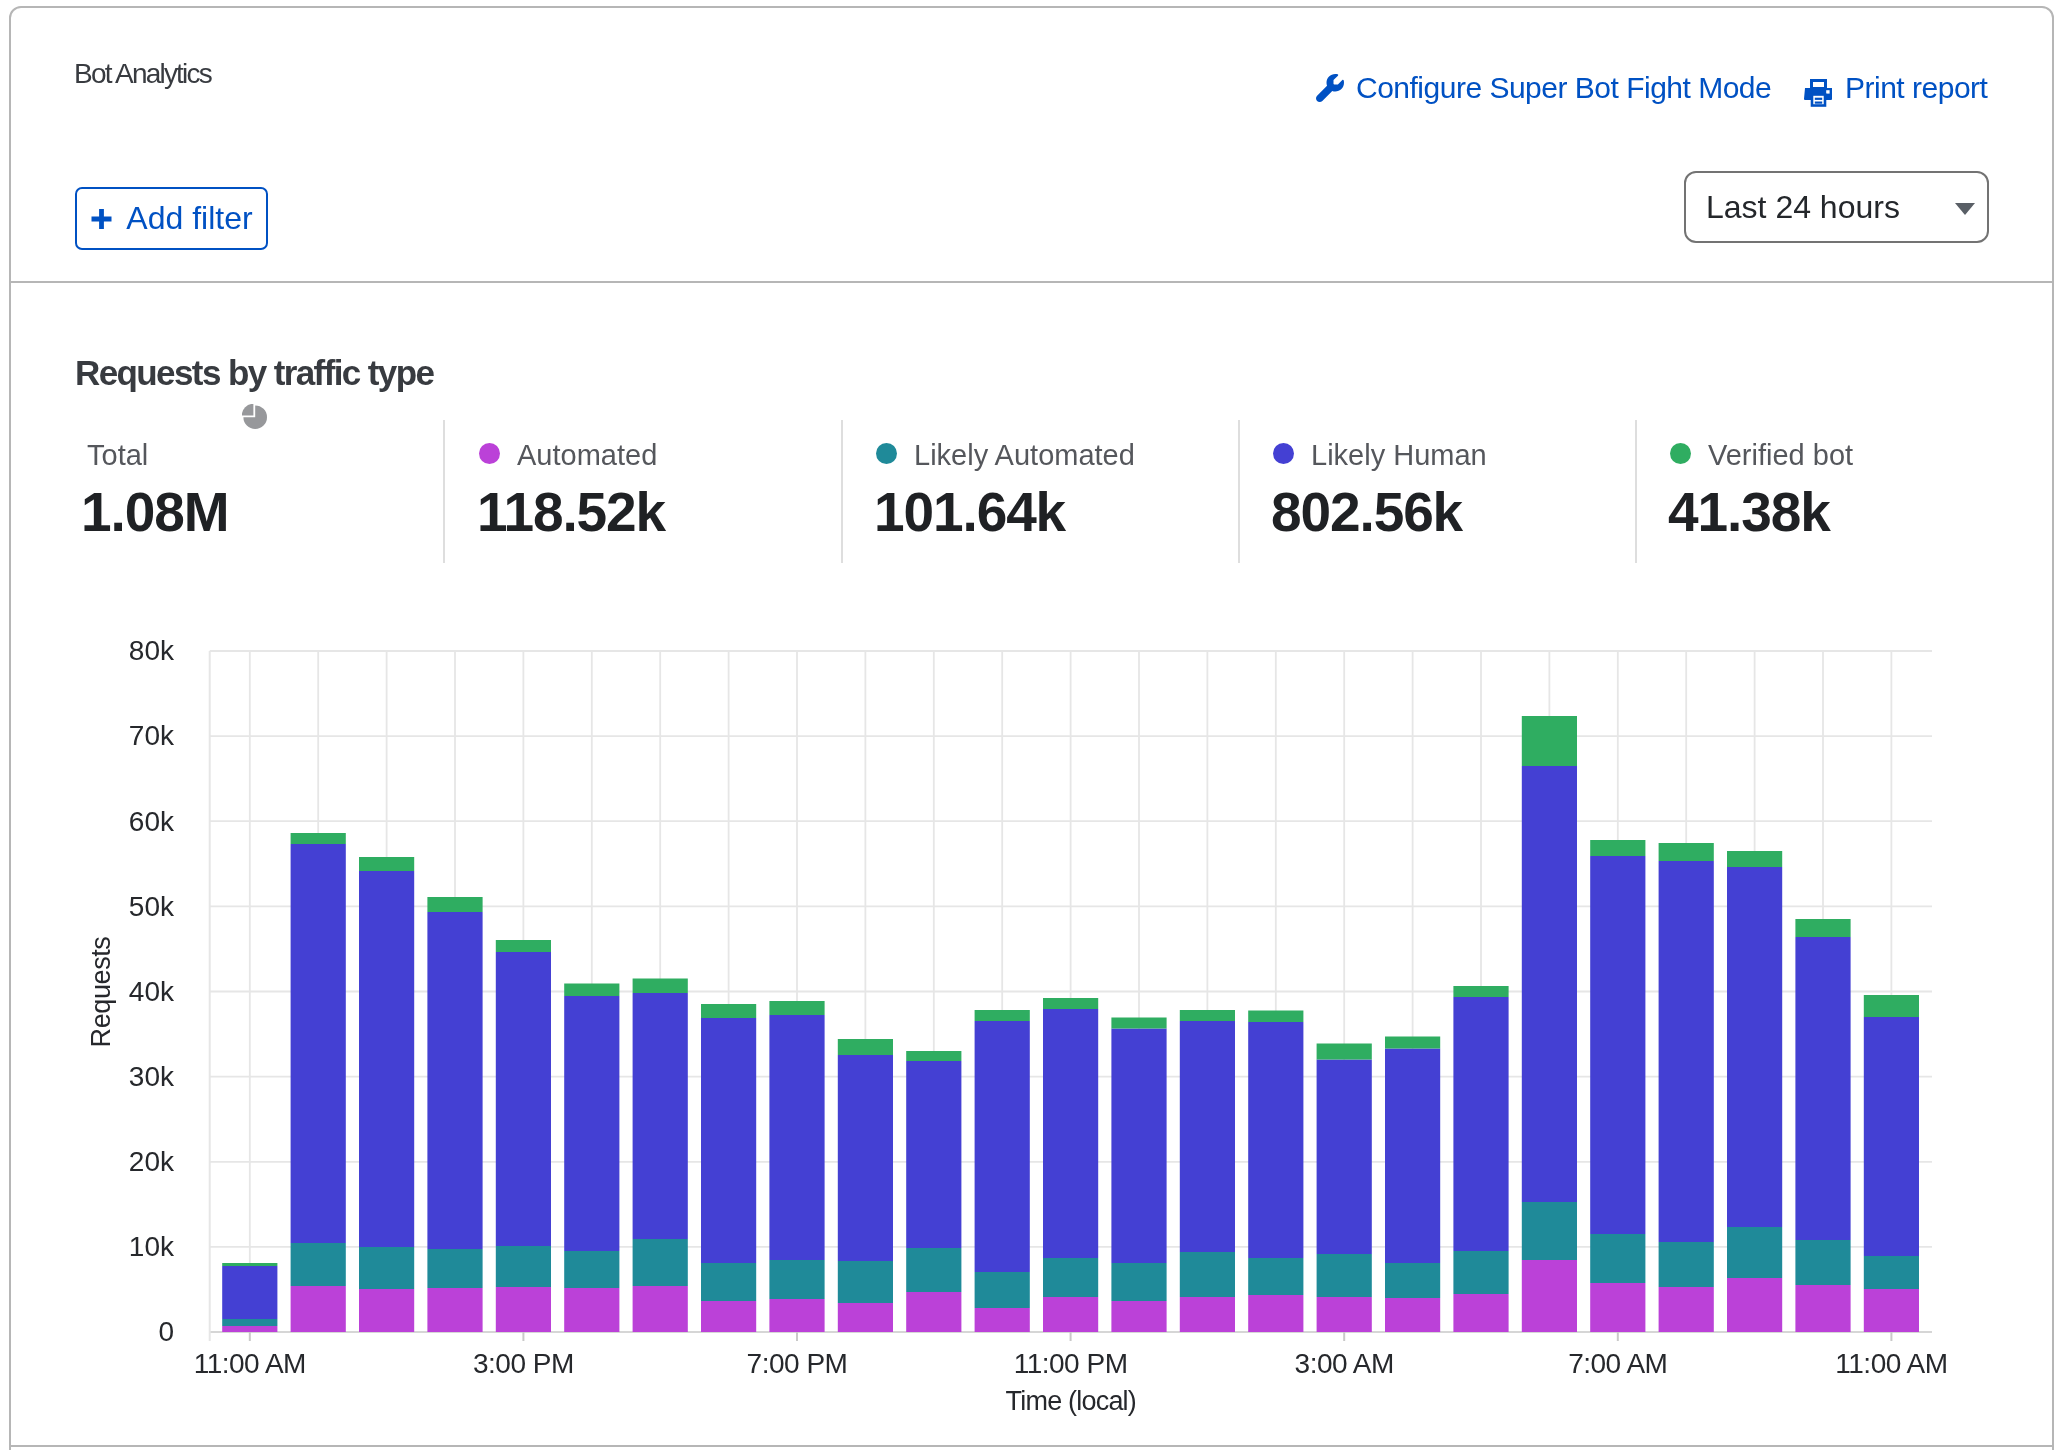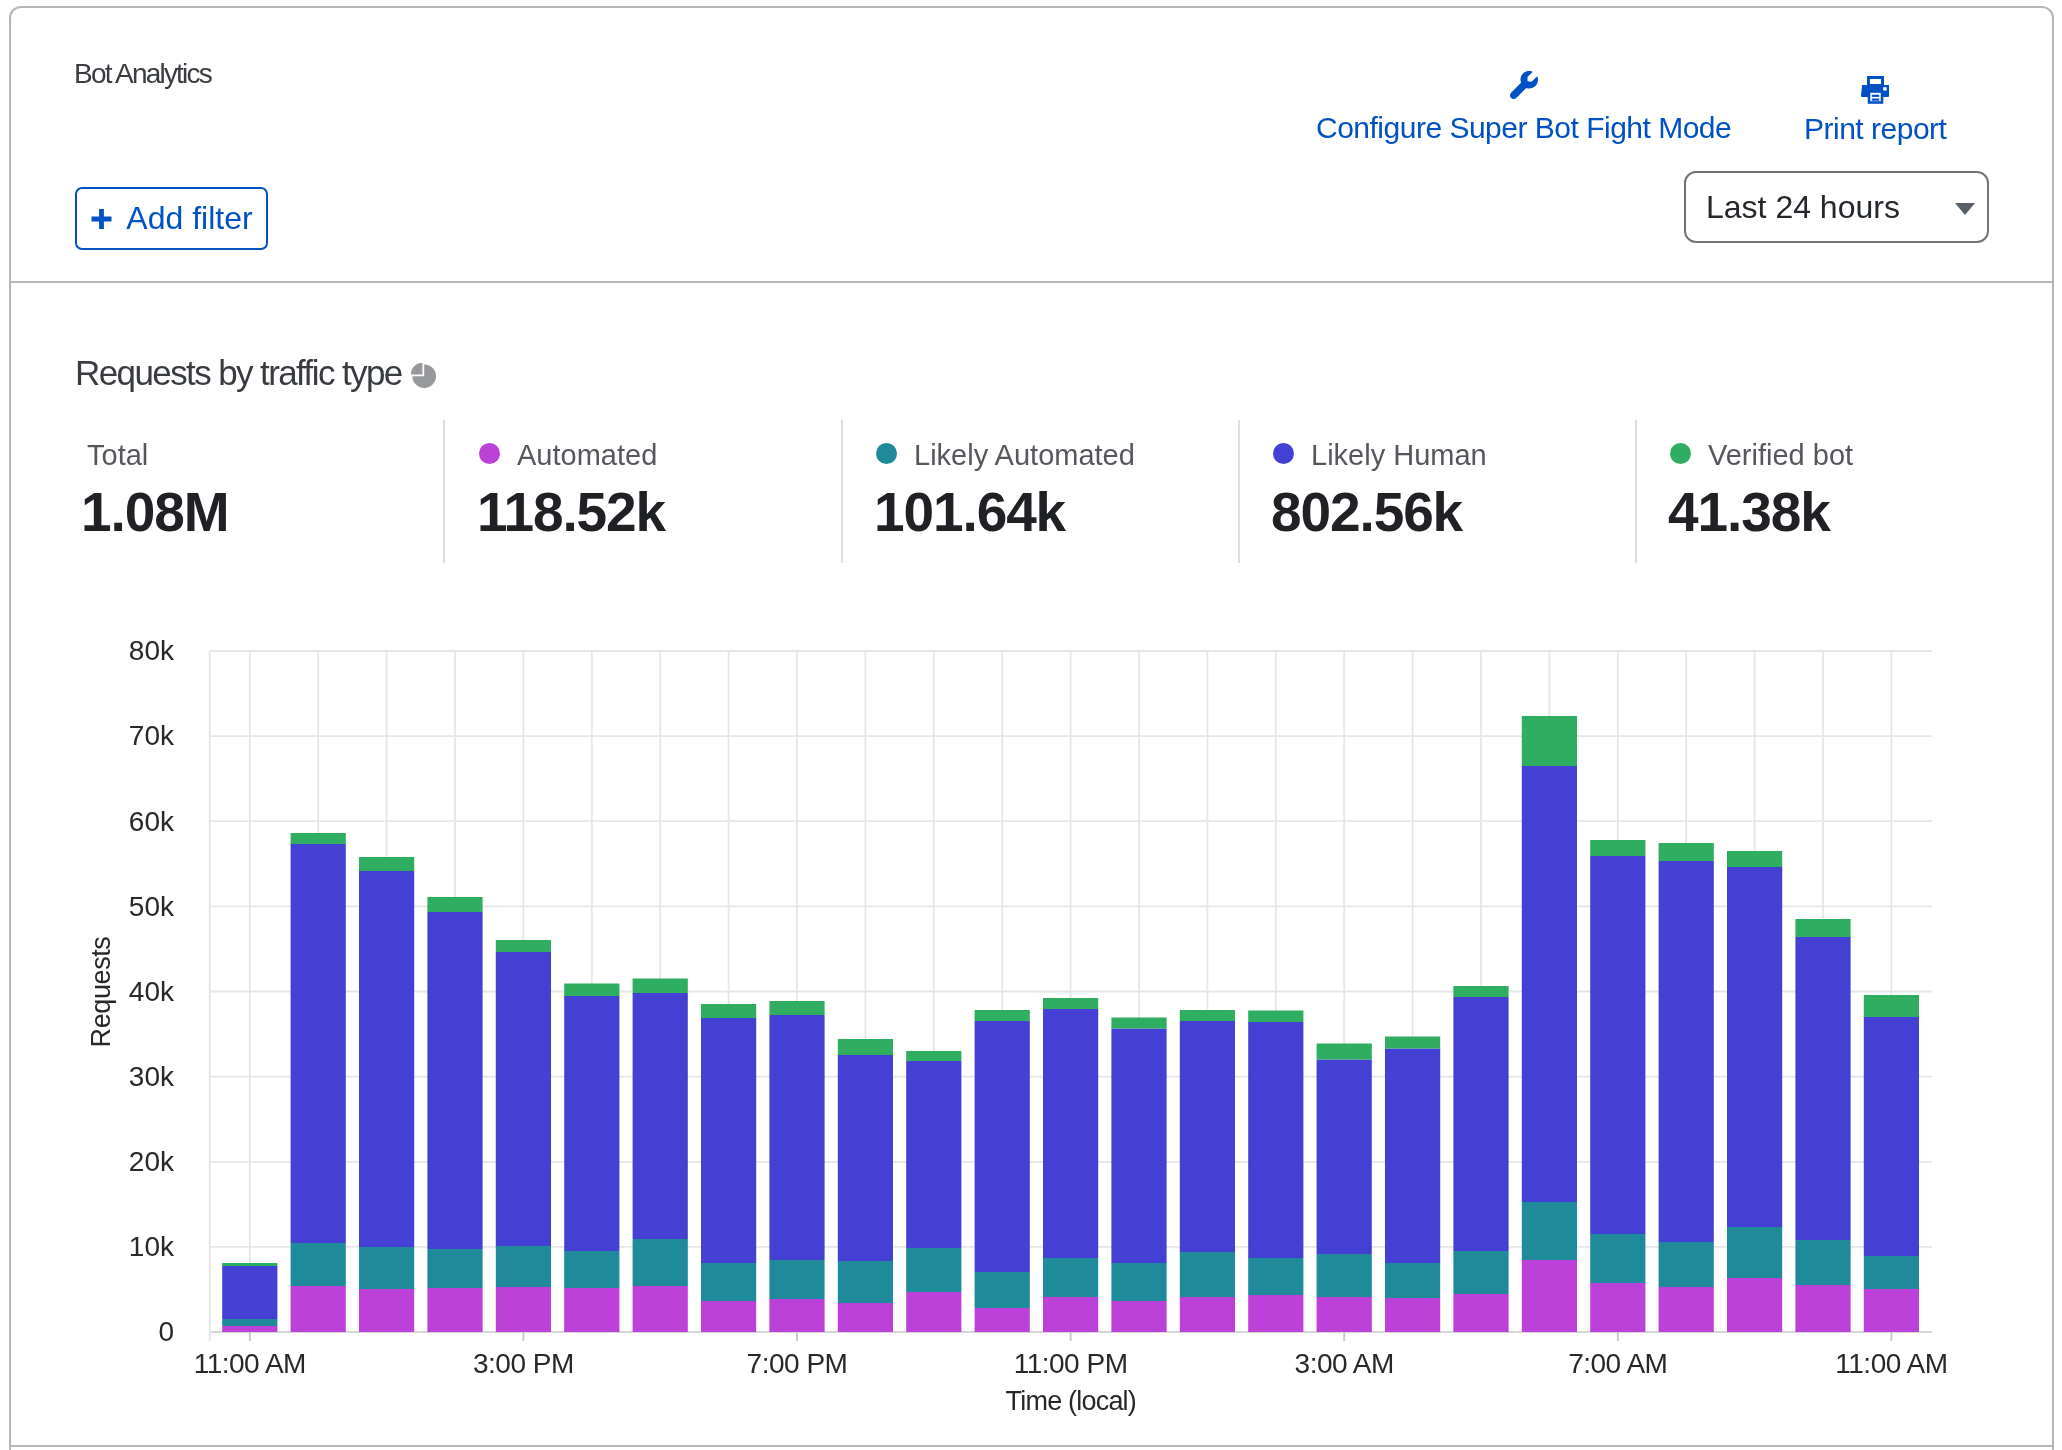--- a/index.html
+++ b/index.html
@@ -1,23 +1,23 @@
 <!DOCTYPE html>
 <html><head><meta charset="utf-8">
 <style>
 * { margin:0; padding:0; box-sizing:border-box; }
 html,body { width:2062px; height:1450px; background:#fff; font-family:"Liberation Sans",sans-serif; overflow:hidden; position:relative; }
 #card { position:absolute; left:9px; top:6px; width:2045px; height:1600px; border:2px solid #b6b6b6; border-radius:12px; }
 .hdiv { position:absolute; left:11px; width:2041px; height:2px; background:#b6b6b6; }
 #title { position:absolute; left:74px; top:58px; font-size:28px; font-weight:400; color:#383b40; letter-spacing:-1.8px; }
-.link { position:absolute; top:71px; display:flex; align-items:center; gap:12px; color:#0051c3; font-size:30px; letter-spacing:-0.5px;flex-direction:column; }
+.link { position:absolute; top:71px; display:flex; align-items:center; gap:12px; color:#0051c3; font-size:30px; letter-spacing:-0.5px; }
 #btn { position:absolute; left:75px; top:179px; width:193px; height:63px; border:2.5px solid #0051c3; border-radius:7px; display:flex; align-items:center; justify-content:center; gap:13px; color:#0051c3; font-size:32px;margin-top:8px; }
 #sel { position:absolute; left:1684px; top:171px; width:305px; height:72px; border:2px solid #737373; border-radius:12px; display:flex; align-items:center; color:#24272b; font-size:32px; padding-left:20px; }
 #caret { position:absolute; left:269px; top:30px; width:0; height:0; border-left:10.5px solid transparent; border-right:10.5px solid transparent; border-top:12px solid #595f66; }
-#h2 { position:absolute; left:75px; top:353px; font-size:35px; font-weight:400; color:#383b40; letter-spacing:-1.6px; display:flex; align-items:center; gap:9px; }
+#h2 { position:absolute; left:75px; top:353px; font-size:35px; font-weight:700; color:#383b40; letter-spacing:-1.6px; display:flex; align-items:center; gap:9px;flex-direction:column; }
 .slab { position:absolute; top:439px; font-size:29px; color:#55575c; }
 .sval { position:absolute; top:480px; font-size:55px; font-weight:700; color:#1f2124; letter-spacing:-1.1px; }
 .dot { position:absolute; top:443px; width:21px; height:21px; border-radius:50%; }
 .sdiv { position:absolute; top:420px; width:2px; height:143px; background:#dedede; }
 </style></head>
 <body>
 <div id="card"></div>
 <div class="hdiv" style="top:281px"></div>
 <div class="hdiv" style="top:1445px"></div>
 <div id="title">Bot Analytics</div>

